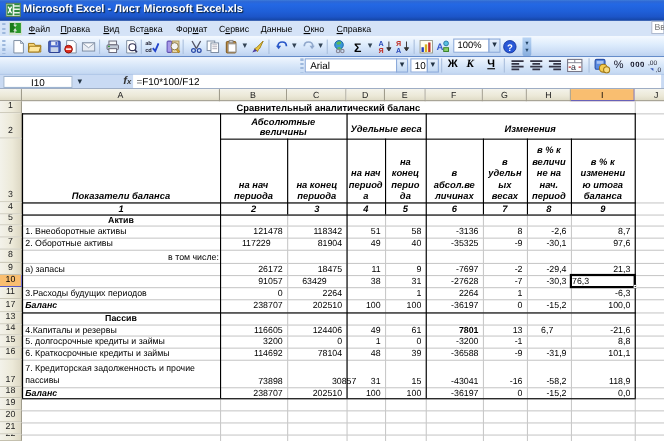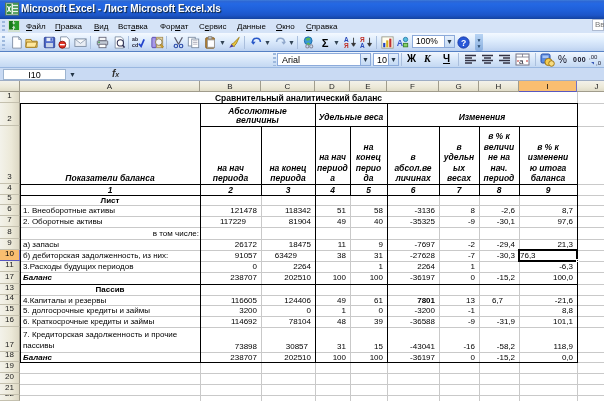--- a/index.html
+++ b/index.html
@@ -248,20 +248,21 @@
         <text x="1" y="6" font-size="6" fill="#223">,00</text>
         <path d="M3 9l3 2.5L6 9z" fill="#3858b8"></path>
         <text x="8" y="12" font-size="6" fill="#223">,0</text>
       </svg>
   </div>
 
   <div class="abs" id="fbar">
     <div id="namebox">I10</div>
     <div id="nbdrop">▼</div>
     <div id="fx">f<span style="font-size:7px">x</span></div>
+    <div id="fedit">=F10*100/F12</div>
   </div>
 
   <div class="abs" id="sheet">
       <div class="colhdr" style="left: 20px; width: 180px;">A</div>
       <div class="colhdr" style="left: 200px; width: 61px;">B</div>
       <div class="colhdr" style="left: 261px; width: 54px;">C</div>
       <div class="colhdr" style="left: 315px; width: 35px;">D</div>
       <div class="colhdr" style="left: 350px; width: 37px;">E</div>
       <div class="colhdr" style="left: 387px; width: 52px;">F</div>
       <div class="colhdr" style="left: 439px; width: 40px;">G</div>
@@ -336,21 +337,21 @@
       <div class="cell" style="left: 520px; top: 45.5px; width: 56px; height: 57px; text-align: center; font-weight: bold; font-style: italic; font-size: 8.5px; display: flex; flex-direction: column; justify-content: flex-end; white-space: normal; line-height: 10.5px;">в % к<br>изменени<br>ю итога<br>баланса</div>
       <div class="cell" style="left: 21px; top: 103.5px; width: 178px; height: 10px; text-align: center; font-weight: bold; font-style: italic; font-size: 8.5px; line-height: 10px;">1</div>
       <div class="cell" style="left: 201px; top: 103.5px; width: 59px; height: 10px; text-align: center; font-weight: bold; font-style: italic; font-size: 8.5px; line-height: 10px;">2</div>
       <div class="cell" style="left: 262px; top: 103.5px; width: 52px; height: 10px; text-align: center; font-weight: bold; font-style: italic; font-size: 8.5px; line-height: 10px;">3</div>
       <div class="cell" style="left: 316px; top: 103.5px; width: 33px; height: 10px; text-align: center; font-weight: bold; font-style: italic; font-size: 8.5px; line-height: 10px;">4</div>
       <div class="cell" style="left: 351px; top: 103.5px; width: 35px; height: 10px; text-align: center; font-weight: bold; font-style: italic; font-size: 8.5px; line-height: 10px;">5</div>
       <div class="cell" style="left: 388px; top: 103.5px; width: 50px; height: 10px; text-align: center; font-weight: bold; font-style: italic; font-size: 8.5px; line-height: 10px;">6</div>
       <div class="cell" style="left: 440px; top: 103.5px; width: 38px; height: 10px; text-align: center; font-weight: bold; font-style: italic; font-size: 8.5px; line-height: 10px;">7</div>
       <div class="cell" style="left: 480px; top: 103.5px; width: 38px; height: 10px; text-align: center; font-weight: bold; font-style: italic; font-size: 8.5px; line-height: 10px;">8</div>
       <div class="cell" style="left: 520px; top: 103.5px; width: 56px; height: 10px; text-align: center; font-weight: bold; font-style: italic; font-size: 8.5px; line-height: 10px;">9</div>
-      <div class="cell" style="left: 21px; top: 114.5px; width: 178px; height: 9.8px; text-align: center; font-weight: bold; font-size: 8px; line-height: 9.8px;">Лист</div>
+      <div class="cell" style="left: 21px; top: 114.5px; width: 178px; height: 9.8px; text-align: center; font-weight: bold; font-size: 8px; line-height: 9.8px;">Актив</div>
       <div class="cell" style="left: 21px; top: 125.3px; width: 178px; height: 9.9px; text-align: left; font-size: 8px; line-height: 9.9px; padding-left: 2px;">1. Внеоборотные активы</div>
       <div class="cell" style="left: 201px; top: 125.3px; width: 59px; height: 9.9px; text-align: right; font-size: 8px; line-height: 9.9px; padding-right: 3px;">121478</div>
       <div class="cell" style="left: 262px; top: 125.3px; width: 52px; height: 9.9px; text-align: right; font-size: 8px; line-height: 9.9px; padding-right: 3px;">118342</div>
       <div class="cell" style="left: 316px; top: 125.3px; width: 33px; height: 9.9px; text-align: right; font-size: 8px; line-height: 9.9px; padding-right: 3px;">51</div>
       <div class="cell" style="left: 351px; top: 125.3px; width: 35px; height: 9.9px; text-align: right; font-size: 8px; line-height: 9.9px; padding-right: 3px;">58</div>
       <div class="cell" style="left: 388px; top: 125.3px; width: 50px; height: 9.9px; text-align: right; font-size: 8px; line-height: 9.9px; padding-right: 3px;">-3136</div>
       <div class="cell" style="left: 440px; top: 125.3px; width: 38px; height: 9.9px; text-align: right; font-size: 8px; line-height: 9.9px; padding-right: 3px;">8</div>
       <div class="cell" style="left: 480px; top: 125.3px; width: 38px; height: 9.9px; text-align: right; font-size: 8px; line-height: 9.9px; padding-right: 3px;">-2,6</div>
       <div class="cell" style="left: 520px; top: 125.3px; width: 56px; height: 9.9px; text-align: right; font-size: 8px; line-height: 9.9px; padding-right: 3px;">8,7</div>
       <div class="cell" style="left: 21px; top: 136.2px; width: 178px; height: 9.7px; text-align: left; font-size: 8px; line-height: 9.7px; padding-left: 2px;">2. Оборотные активы</div>
@@ -365,21 +366,20 @@
       <div class="cell" style="left: 21px; top: 146.9px; width: 178px; height: 11px; text-align: right; font-size: 8px; line-height: 11px; padding-left: 2px;">в том числе:</div>
       <div class="cell" style="left: 21px; top: 158.9px; width: 178px; height: 10px; text-align: left; font-size: 8px; line-height: 10px; padding-left: 2px;">а) запасы</div>
       <div class="cell" style="left: 201px; top: 158.9px; width: 59px; height: 10px; text-align: right; font-size: 8px; line-height: 10px; padding-right: 3px;">26172</div>
       <div class="cell" style="left: 262px; top: 158.9px; width: 52px; height: 10px; text-align: right; font-size: 8px; line-height: 10px; padding-right: 3px;">18475</div>
       <div class="cell" style="left: 316px; top: 158.9px; width: 33px; height: 10px; text-align: right; font-size: 8px; line-height: 10px; padding-right: 3px;">11</div>
       <div class="cell" style="left: 351px; top: 158.9px; width: 35px; height: 10px; text-align: right; font-size: 8px; line-height: 10px; padding-right: 3px;">9</div>
       <div class="cell" style="left: 388px; top: 158.9px; width: 50px; height: 10px; text-align: right; font-size: 8px; line-height: 10px; padding-right: 3px;">-7697</div>
       <div class="cell" style="left: 440px; top: 158.9px; width: 38px; height: 10px; text-align: right; font-size: 8px; line-height: 10px; padding-right: 3px;">-2</div>
       <div class="cell" style="left: 480px; top: 158.9px; width: 38px; height: 10px; text-align: right; font-size: 8px; line-height: 10px; padding-right: 3px;">-29,4</div>
       <div class="cell" style="left: 520px; top: 158.9px; width: 56px; height: 10px; text-align: right; font-size: 8px; line-height: 10px; padding-right: 3px;">21,3</div>
-      <div class="cell" style="left: 21px; top: 169.9px; width: 178px; height: 10px; text-align: left; font-size: 8px; line-height: 10px; padding-left: 2px;">б) дебиторская задолженность, из них:</div>
       <div class="cell" style="left: 201px; top: 169.9px; width: 59px; height: 10px; text-align: right; font-size: 8px; line-height: 10px; padding-right: 3px;">91057</div>
       <div class="cell" style="left: 262px; top: 169.9px; width: 52px; height: 10px; text-align: right; font-size: 8px; line-height: 10px; padding-right: 17px;">63429</div>
       <div class="cell" style="left: 316px; top: 169.9px; width: 33px; height: 10px; text-align: right; font-size: 8px; line-height: 10px; padding-right: 3px;">38</div>
       <div class="cell" style="left: 351px; top: 169.9px; width: 35px; height: 10px; text-align: right; font-size: 8px; line-height: 10px; padding-right: 3px;">31</div>
       <div class="cell" style="left: 388px; top: 169.9px; width: 50px; height: 10px; text-align: right; font-size: 8px; line-height: 10px; padding-right: 3px;">-27628</div>
       <div class="cell" style="left: 440px; top: 169.9px; width: 38px; height: 10px; text-align: right; font-size: 8px; line-height: 10px; padding-right: 3px;">-7</div>
       <div class="cell" style="left: 480px; top: 169.9px; width: 38px; height: 10px; text-align: right; font-size: 8px; line-height: 10px; padding-right: 3px;">-30,3</div>
       <div class="cell" style="left: 520px; top: 169.9px; width: 56px; height: 10px; text-align: left; font-size: 8px; line-height: 10px; padding-right: 3px;">76,3</div>
       <div class="cell" style="left: 21px; top: 180.9px; width: 178px; height: 10.2px; text-align: left; font-size: 8px; line-height: 10.2px; padding-left: 2px;">3.Расходы будущих периодов</div>
       <div class="cell" style="left: 201px; top: 180.9px; width: 59px; height: 10.2px; text-align: right; font-size: 8px; line-height: 10.2px; padding-right: 3px;">0</div>
@@ -419,21 +419,21 @@
       <div class="cell" style="left: 201px; top: 236px; width: 59px; height: 9.8px; text-align: right; font-size: 8px; line-height: 9.8px; padding-right: 3px;">114692</div>
       <div class="cell" style="left: 262px; top: 236px; width: 52px; height: 9.8px; text-align: right; font-size: 8px; line-height: 9.8px; padding-right: 3px;">78104</div>
       <div class="cell" style="left: 316px; top: 236px; width: 33px; height: 9.8px; text-align: right; font-size: 8px; line-height: 9.8px; padding-right: 3px;">48</div>
       <div class="cell" style="left: 351px; top: 236px; width: 35px; height: 9.8px; text-align: right; font-size: 8px; line-height: 9.8px; padding-right: 3px;">39</div>
       <div class="cell" style="left: 388px; top: 236px; width: 50px; height: 9.8px; text-align: right; font-size: 8px; line-height: 9.8px; padding-right: 3px;">-36588</div>
       <div class="cell" style="left: 440px; top: 236px; width: 38px; height: 9.8px; text-align: right; font-size: 8px; line-height: 9.8px; padding-right: 3px;">-9</div>
       <div class="cell" style="left: 480px; top: 236px; width: 38px; height: 9.8px; text-align: right; font-size: 8px; line-height: 9.8px; padding-right: 3px;">-31,9</div>
       <div class="cell" style="left: 520px; top: 236px; width: 56px; height: 9.8px; text-align: right; font-size: 8px; line-height: 9.8px; padding-right: 3px;">101,1</div>
       <div class="cell" style="left: 21px; top: 246.8px; width: 178px; height: 23.8px; text-align: left; font-size: 8px; display: flex; flex-direction: column; justify-content: flex-end; white-space: normal; line-height: 10.8px; padding-left: 2px;">7. Кредиторская задолженность и прочие пассивы</div>
       <div class="cell" style="left: 201px; top: 246.8px; width: 59px; height: 23.8px; text-align: right; font-size: 8px; display: flex; flex-direction: column; justify-content: flex-end; white-space: normal; line-height: 10px; padding-right: 3px;">73898</div>
-      <div class="cell" style="left: 259px; top: 246.8px; width: 52px; height: 23.8px; text-align: right; font-size: 8px; display: flex; flex-direction: column; justify-content: flex-end; white-space: normal; line-height: 10px; padding-right: 3px;">30857</div>
+      <div class="cell" style="left: 275px; top: 246.8px; width: 52px; height: 23.8px; text-align: right; font-size: 8px; display: flex; flex-direction: column; justify-content: flex-end; white-space: normal; line-height: 10px; padding-right: 3px;">30857</div>
       <div class="cell" style="left: 316px; top: 246.8px; width: 33px; height: 23.8px; text-align: right; font-size: 8px; display: flex; flex-direction: column; justify-content: flex-end; white-space: normal; line-height: 10px; padding-right: 3px;">31</div>
       <div class="cell" style="left: 351px; top: 246.8px; width: 35px; height: 23.8px; text-align: right; font-size: 8px; display: flex; flex-direction: column; justify-content: flex-end; white-space: normal; line-height: 10px; padding-right: 3px;">15</div>
       <div class="cell" style="left: 388px; top: 246.8px; width: 50px; height: 23.8px; text-align: right; font-size: 8px; display: flex; flex-direction: column; justify-content: flex-end; white-space: normal; line-height: 10px; padding-right: 3px;">-43041</div>
       <div class="cell" style="left: 440px; top: 246.8px; width: 38px; height: 23.8px; text-align: right; font-size: 8px; display: flex; flex-direction: column; justify-content: flex-end; white-space: normal; line-height: 10px; padding-right: 3px;">-16</div>
       <div class="cell" style="left: 480px; top: 246.8px; width: 38px; height: 23.8px; text-align: right; font-size: 8px; display: flex; flex-direction: column; justify-content: flex-end; white-space: normal; line-height: 10px; padding-right: 3px;">-58,2</div>
       <div class="cell" style="left: 520px; top: 246.8px; width: 56px; height: 23.8px; text-align: right; font-size: 8px; display: flex; flex-direction: column; justify-content: flex-end; white-space: normal; line-height: 10px; padding-right: 3px;">118,9</div>
       <div class="cell" style="left: 21px; top: 271.6px; width: 178px; height: 9.6px; text-align: left; font-weight: bold; font-style: italic; font-size: 8px; line-height: 9.6px; padding-left: 2px;">Баланс</div>
       <div class="cell" style="left: 201px; top: 271.6px; width: 59px; height: 9.6px; text-align: right; font-size: 8px; line-height: 9.6px; padding-right: 3px;">238707</div>
       <div class="cell" style="left: 262px; top: 271.6px; width: 52px; height: 9.6px; text-align: right; font-size: 8px; line-height: 9.6px; padding-right: 3px;">202510</div>
       <div class="cell" style="left: 316px; top: 271.6px; width: 33px; height: 9.6px; text-align: right; font-size: 8px; line-height: 9.6px; padding-right: 3px;">100</div>

